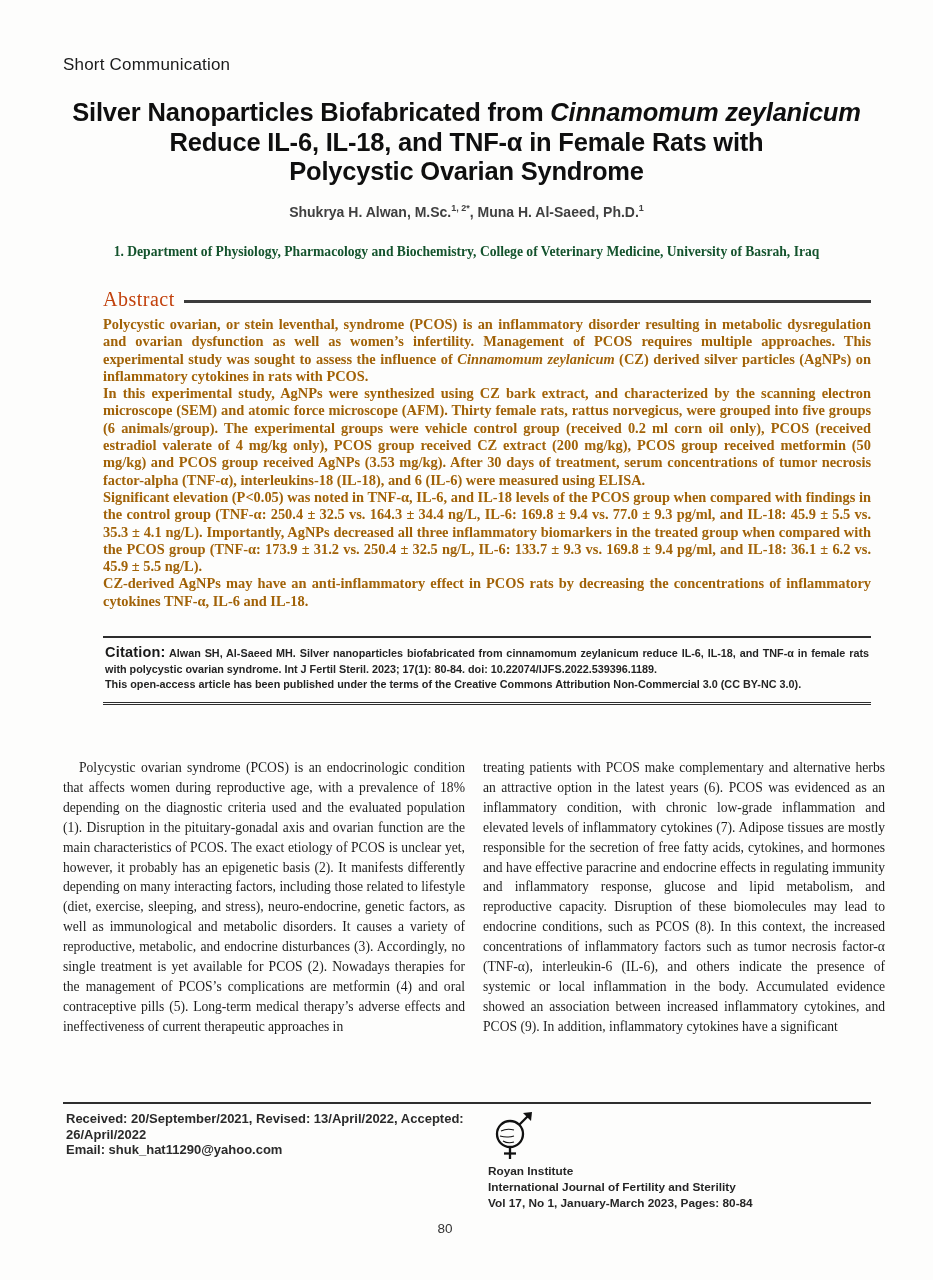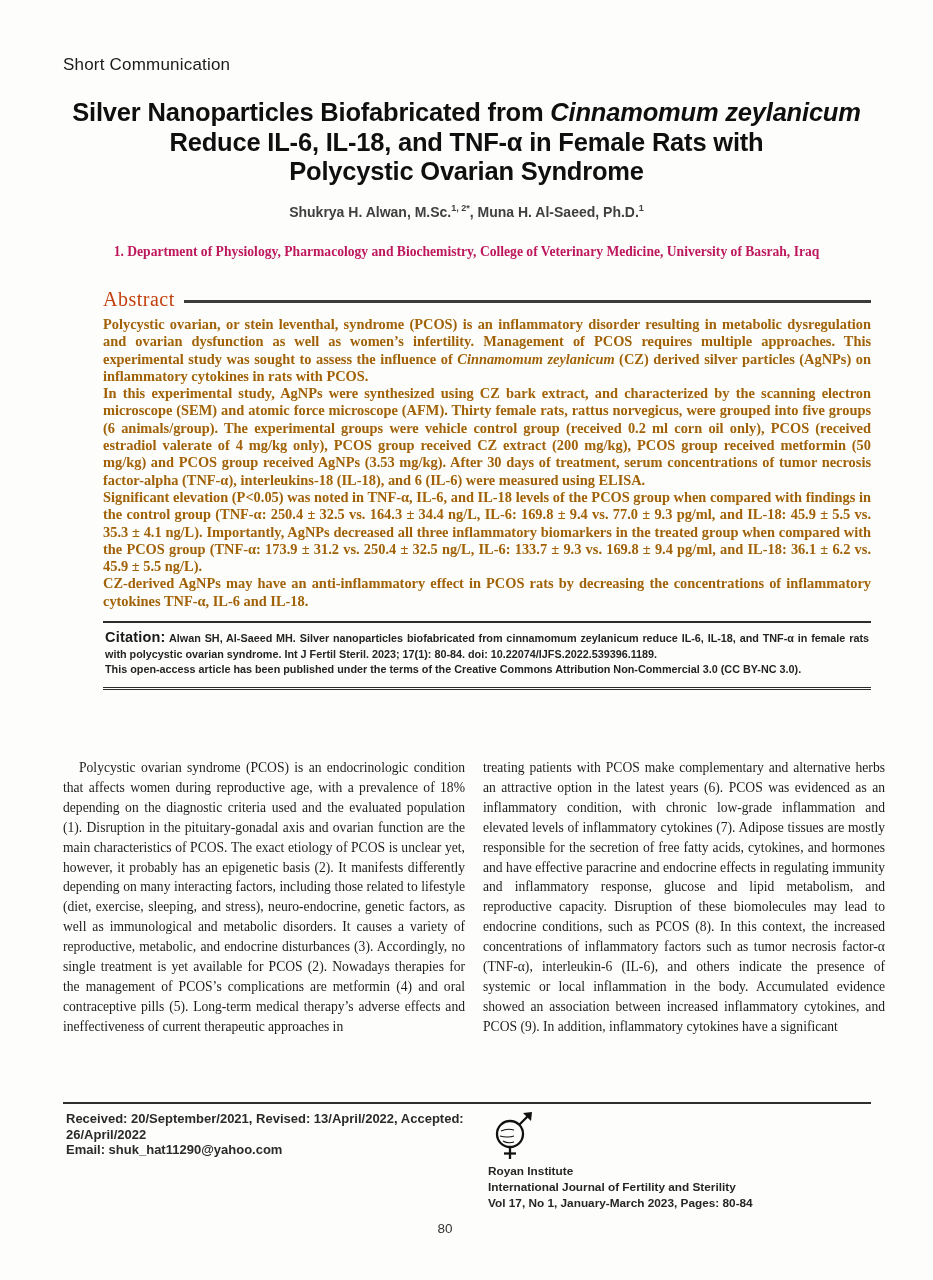--- a/index.html
+++ b/index.html
@@ -28,21 +28,21 @@
   .title i{font-style:italic;}
   .authors{
     position:absolute;top:204px;left:0;width:933px;text-align:center;
     font-family:"Liberation Sans", sans-serif;
     font-weight:bold;font-size:14px;color:#404040;
   }
   .authors sup{font-size:9px;vertical-align:super;line-height:0;}
   .affiliations{
     position:absolute;top:241px;left:40px;width:853px;text-align:center;
     font-family:"Liberation Serif", serif;
-    font-weight:bold;font-size:13.6px;line-height:21.5px;color:#be185d;
+    font-weight:bold;font-size:13.6px;line-height:21.5px;color:#14532d;
   }
   .abstract-section{
     position:absolute;top:288px;left:103px;width:768px;
   }
   .abstract-head-row{display:flex;align-items:center;}
   .abstract-heading{
     font-family:"Liberation Serif", serif;
     font-size:20px;color:#c2410c;letter-spacing:.5px;
     flex:0 0 auto;
   }
@@ -53,21 +53,21 @@
   .abstract-text p{
     margin:0;font-size:14.4px;line-height:17.3px;
     text-align:justify;color:#a16207;font-weight:bold;
   }
   .abstract-text p i{font-style:italic;}
   .keywords{
     margin:13px 0 0 0;font-size:14.4px;color:#222;
   }
   .kw-label{font-weight:bold;font-style:italic;}
   .citation-box{
-    margin-top:11px;
+    margin-top:26px;
     border-top:2.5px solid #2d2d2d;
     border-bottom:3px double #2d2d2d;
     padding:7px 2px 9px 2px;
     font-family:"Liberation Sans", sans-serif;
     font-weight:bold;font-size:10.8px;line-height:15.5px;color:#242424;
     text-align:justify;
   }
   .cit-label{
     font-size:14.5px;font-weight:bold;letter-spacing:.2px;color:#1a1a1a;
   }

